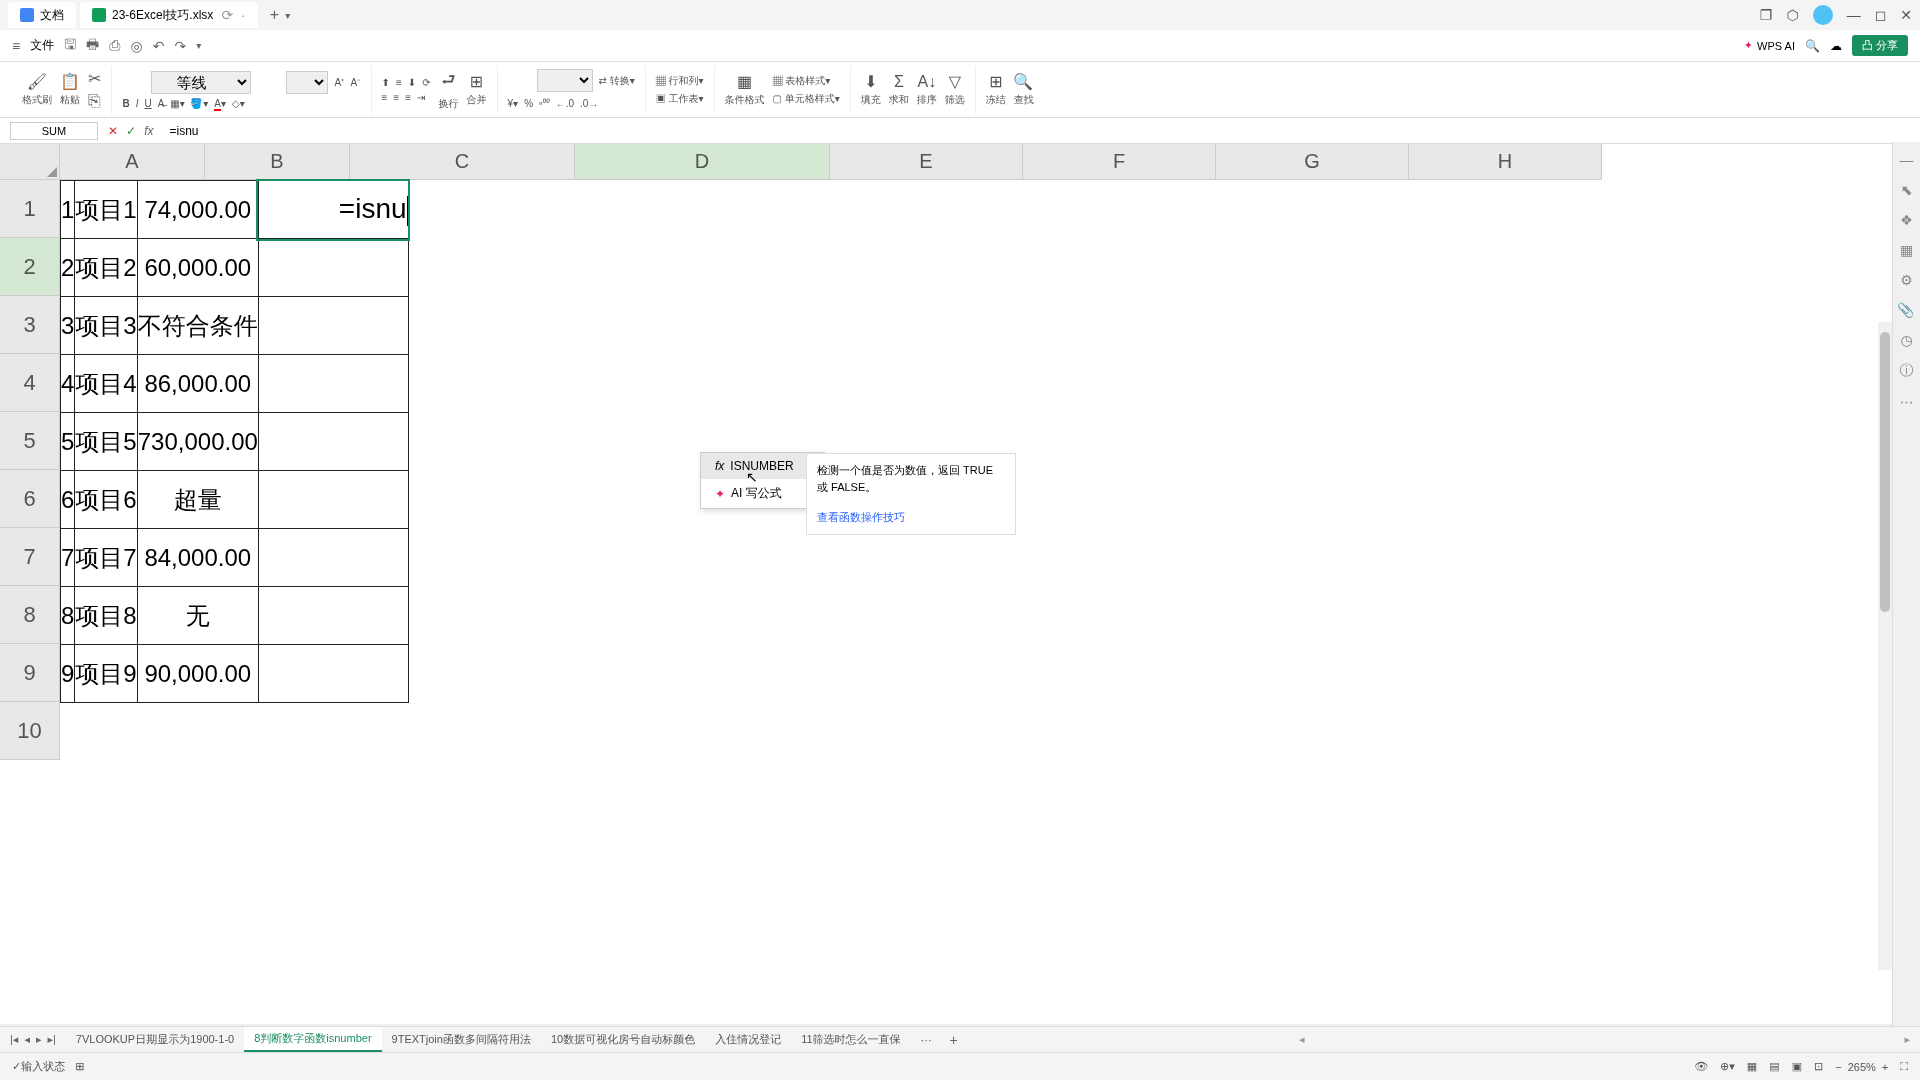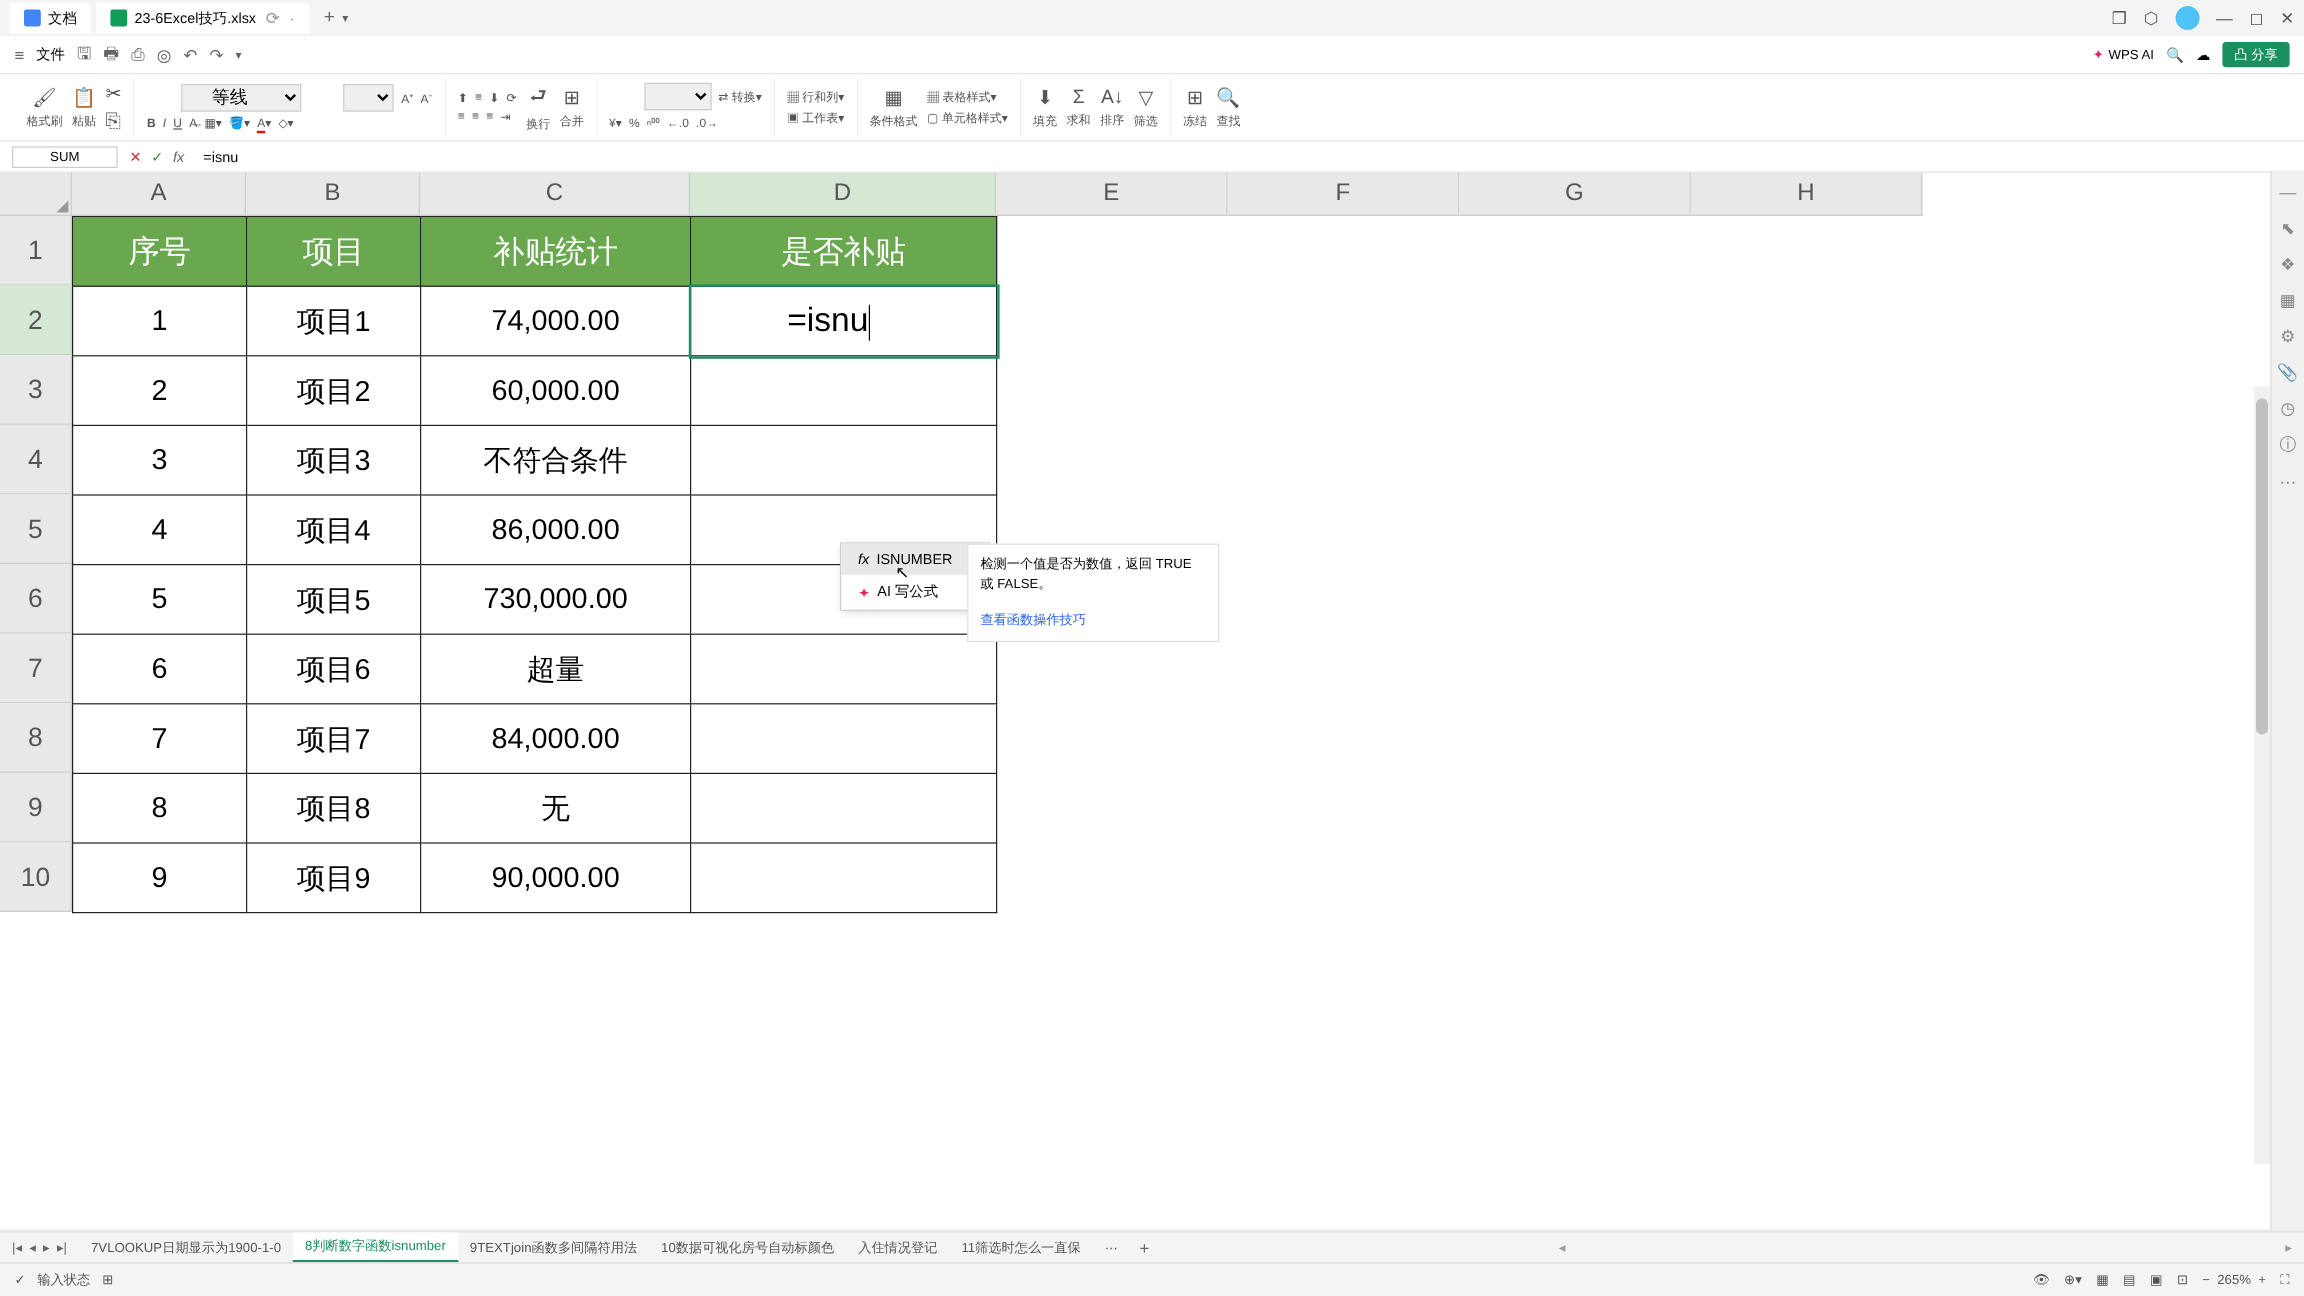--- a/index.html
+++ b/index.html
@@ -282,26 +282,20 @@
     <div class="row-h">5</div>
     <div class="row-h">6</div>
     <div class="row-h">7</div>
     <div class="row-h">8</div>
     <div class="row-h">9</div>
     <div class="row-h">10</div>
   </div>
   <div class="cells">
     <table class="sheet">
       <tbody>
-          <tr>
-        <th class="w-a">序号</th>
-        <th class="w-b">项目</th>
-        <th class="w-c">补贴统计</th>
-        <th class="w-d">是否补贴</th>
-      </tr>
       <tr>
         <td>1</td>
         <td>项目1</td>
         <td>74,000.00</td>
         <td class="editing-cell"><span>=isnu</span><span class="cursor"></span></td>
       </tr>
       <tr>
             <td>2</td>
             <td>项目2</td>
             <td>60,000.00</td>
@@ -401,21 +395,21 @@
   <span class="sheet-tab">入住情况登记</span>
   <span class="sheet-tab">11筛选时怎么一直保</span>
   <span class="sheet-tab">···</span>
   <span class="add-sheet">+</span>
   <span style="margin-left:auto;color:#999">◂</span>
   <span style="margin-left:600px;color:#999">▸</span>
 </div>
 
 <div class="statusbar">
   <span>✓</span>
-  <span style="margin-left:10px">输入状态</span>
+  <span style="">输入状态</span>
   <span style="margin-left:10px">⊞</span>
   <div class="status-right">
     <span>👁</span>
     <span>⊕▾</span>
     <span>▦</span>
     <span>▤</span>
     <span>▣</span>
     <span>⊡</span>
     <div class="zoom">
       <span>−</span>

